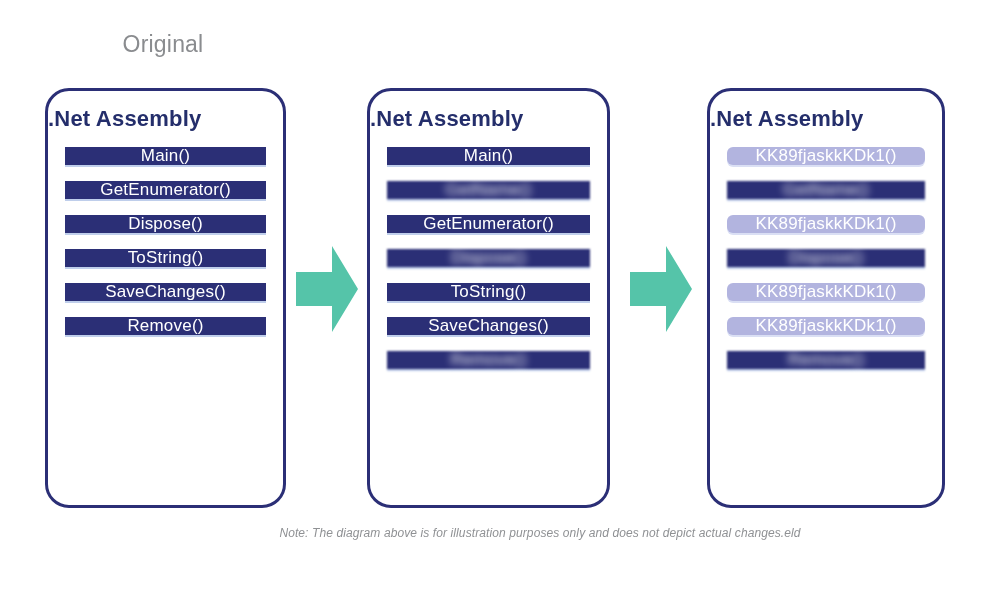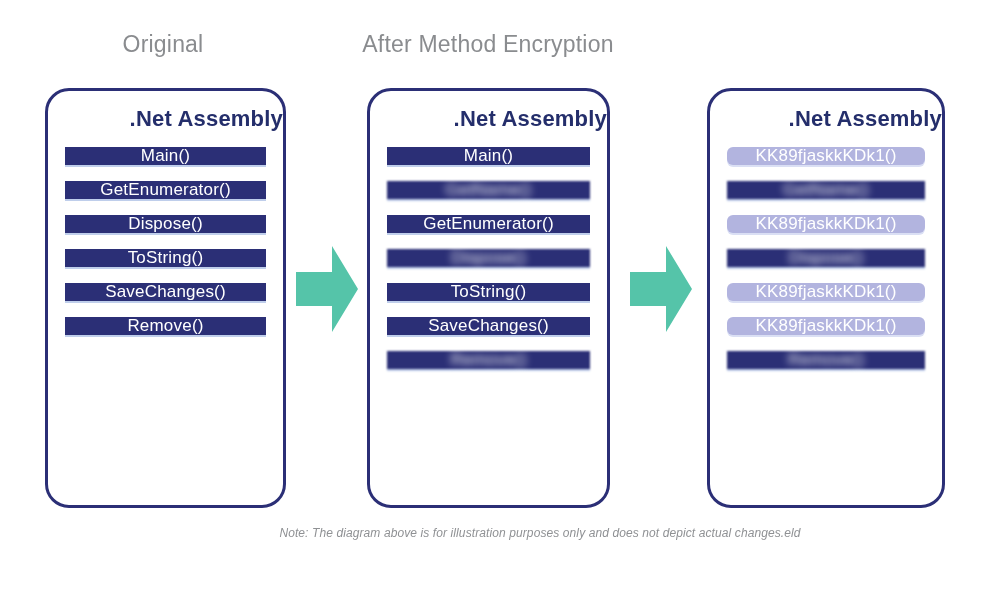--- a/index.html
+++ b/index.html
@@ -44,21 +44,21 @@
     border-radius:24px;
     padding-top:13px;
   }
   .panel.p1{left:45px;width:241px;}
   .panel.p2{left:367px;width:243px;}
   .panel.p3{left:707px;width:238px;}
 
   .panel-title{
     height:30px;
     line-height:30px;
-    text-align:right;
+    text-align:left;
     font-size:22px;
     font-weight:bold;
     color:var(--navy-text);
     letter-spacing:0.2px;
   }
   .bars{
     margin-top:13px;
     padding:0 17px;
     display:flex;
     flex-direction:column;
@@ -105,21 +105,20 @@
     letter-spacing:0.1px;
     margin-left:40px;
   }
 </style>
 </head>
 <body>
 
 <div class="canvas">
 
   <div class="col-header h1">Original</div>
-  <div class="col-header h2">After Method Encryption</div>
 
   <div class="panel p1">
     <div class="panel-title">.Net Assembly</div>
     <div class="bars">
       <div class="bar navy">
           <span class="bar-label">Main()</span>
         </div>
       <div class="bar navy">
           <span class="bar-label">GetEnumerator()</span>
         </div>

